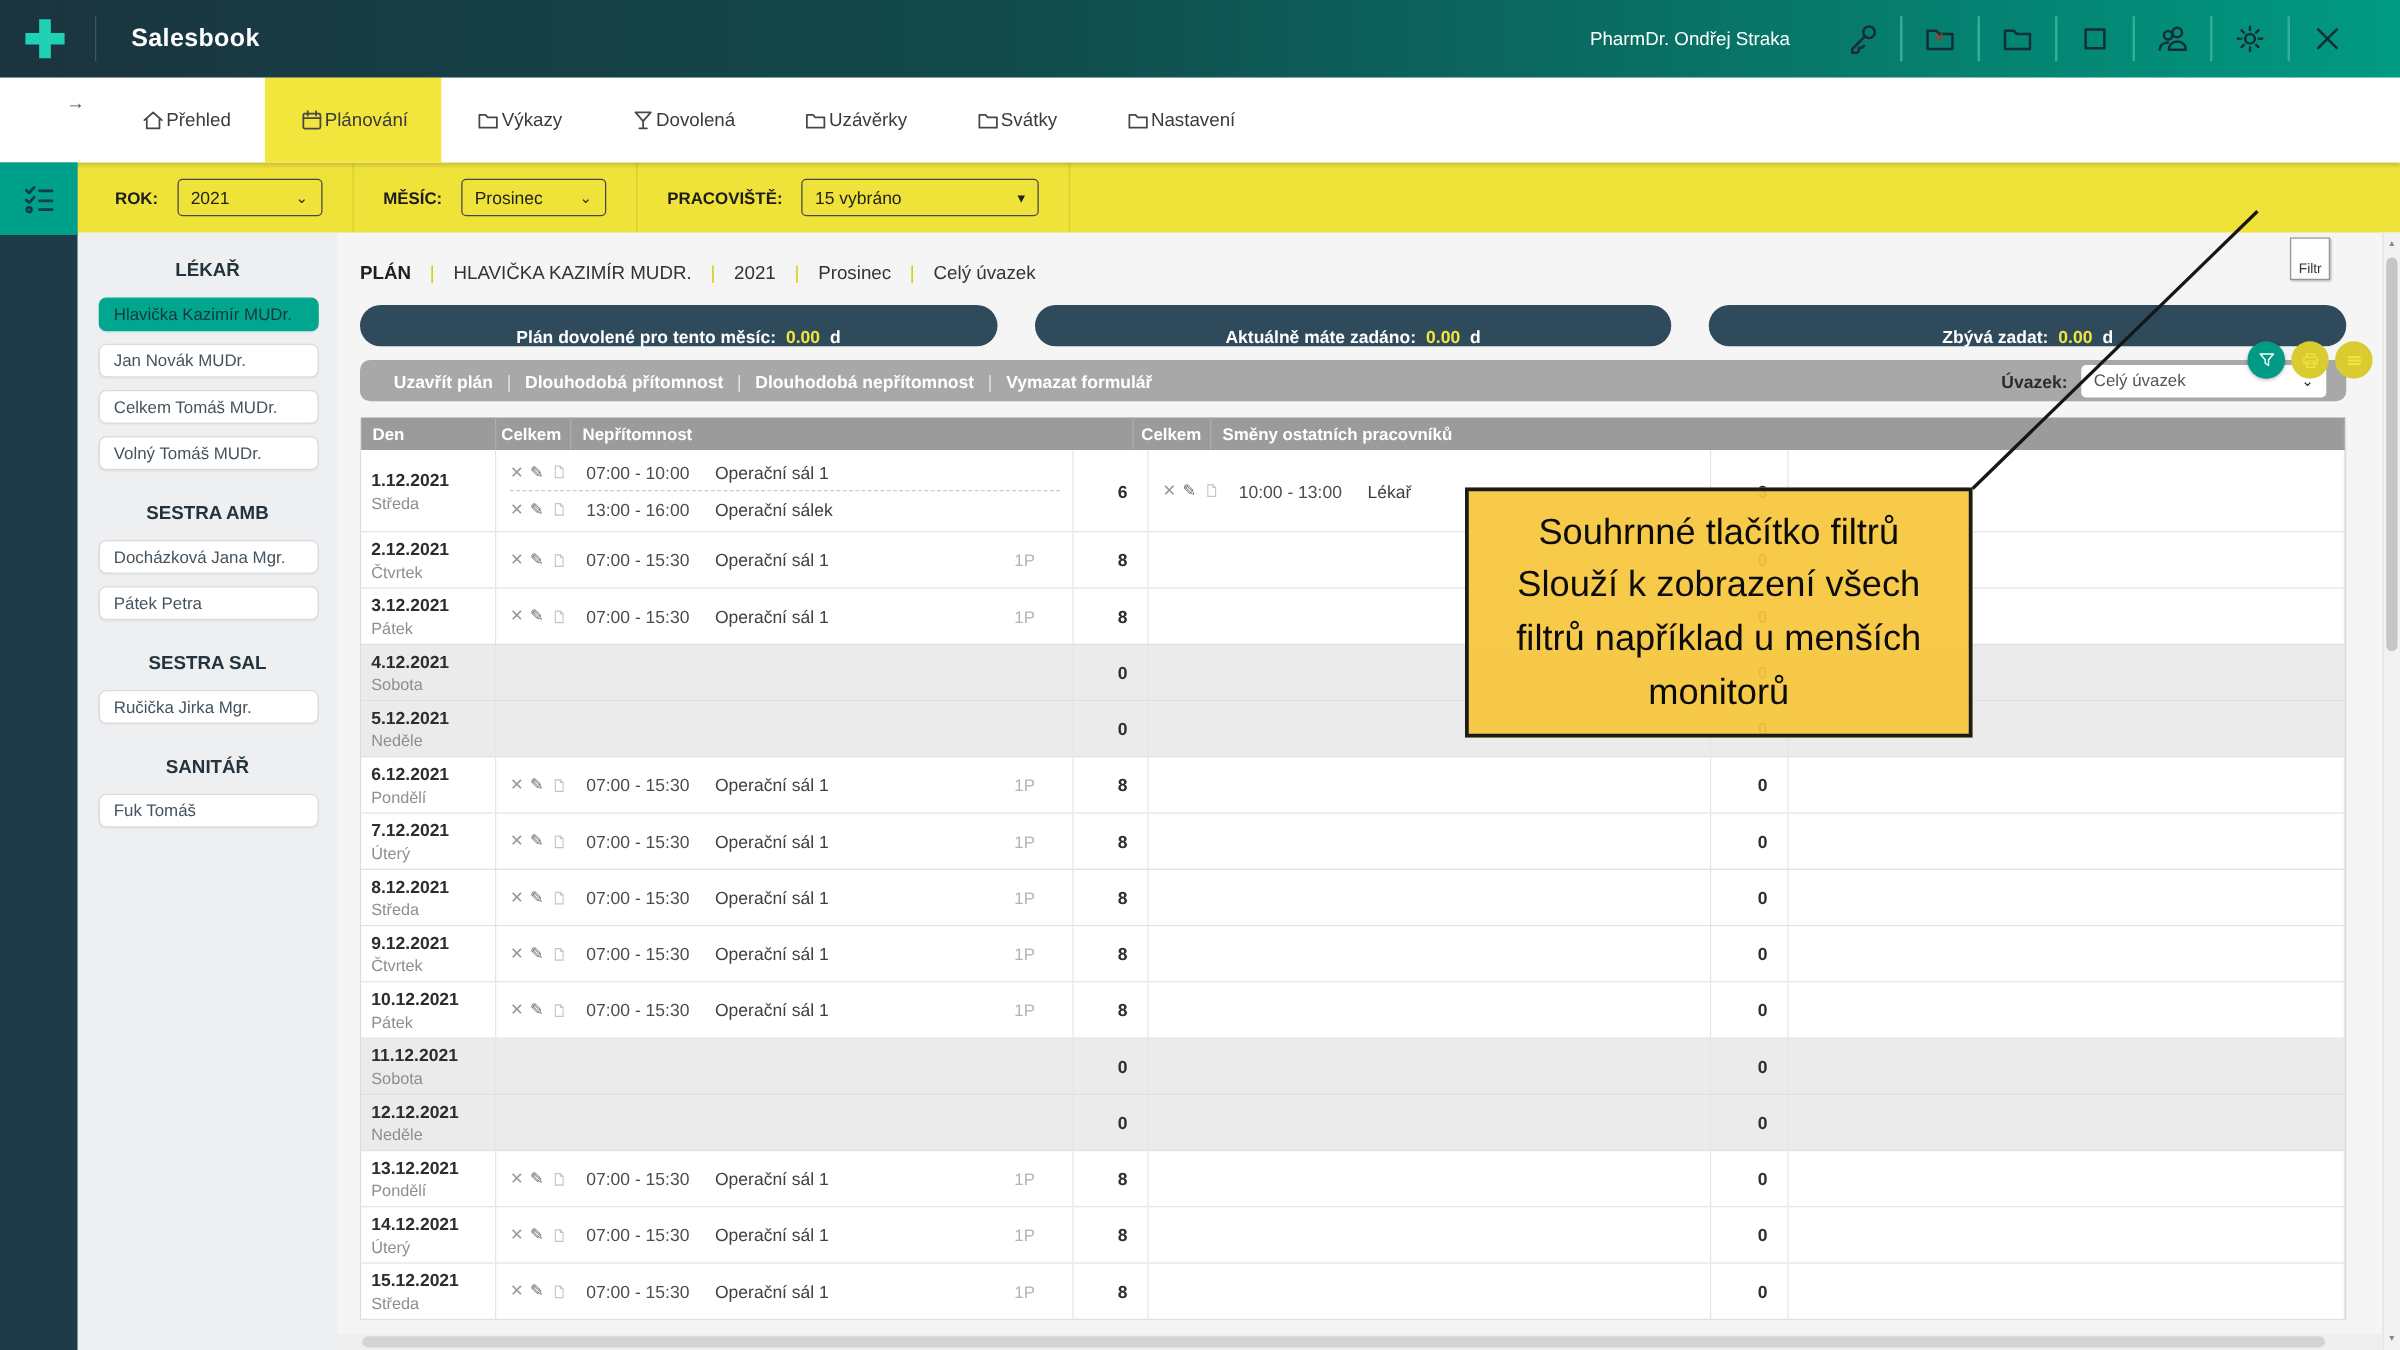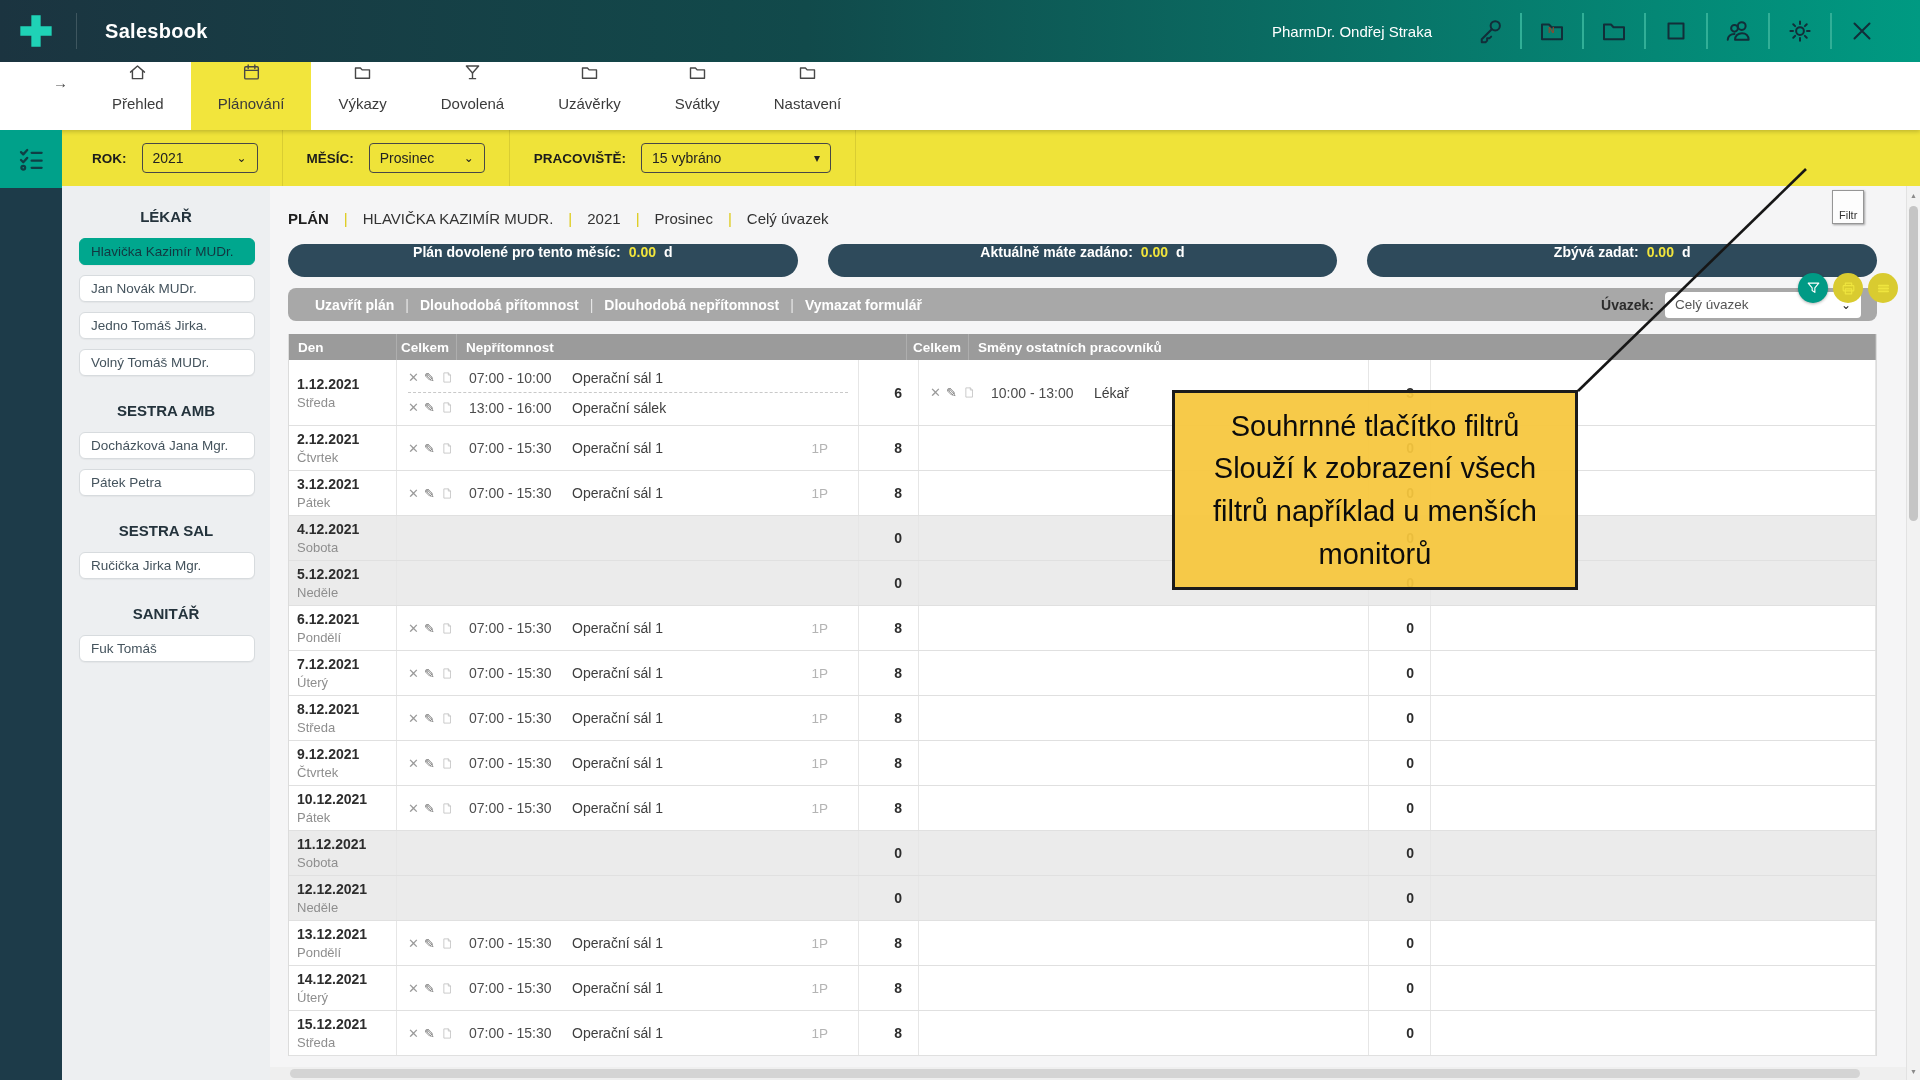--- a/index.html
+++ b/index.html
@@ -19,21 +19,21 @@
   .user-name { font-size:15px; margin-right:28px; font-weight:400; }
   .tb-icon { width:32px; height:32px; display:flex; align-items:center; justify-content:center; color:#122e39; margin:0 14px; }
   .tb-icon svg { width:30px; height:30px; }
   .tb-divider { width:2px; height:36px; background:#31af97; }
 
   
   .nav-row { position:absolute; top:62px; left:0; right:0; height:68px; background:#fff;
     box-shadow:0 2px 4px rgba(0,0,0,.18); z-index:5; }
   .back-arrow { position:absolute; left:53px; top:12px; font-size:15px; color:#4a4a4a; }
   .tabs { display:flex; height:100%; margin-left:85px; }
-  .tab { display:flex; align-items:center; gap:12px; padding:0 27px; font-size:15px; color:#3b3b3b;flex-direction:column; }
+  .tab { display:flex; align-items:center; padding:0 27px; font-size:15px; color:#3b3b3b; }
   .tab .icn { color:#474747; }
   .tab .icn svg { width:21px; height:21px; }
   .tab.active { background:#f2e53c; }
 
   
   .filter-bar { position:absolute; top:130px; left:62px; right:0; height:56px; background:#efe339; z-index:4; display:flex; align-items:center; }
   .fgroup { display:flex; align-items:center; height:100%; padding:0 24px; border-right:1px solid #d9cd32; }
   .fgroup:first-child { padding-left:30px; }
   .flabel { font-weight:700; font-size:13.5px; color:#1c1c1c; margin-right:15px; }
   .fselect { height:30px; border:1px solid #474747; border-radius:4px; display:flex; align-items:center;
@@ -56,21 +56,21 @@
   .side-item { margin:0 15px 10px 17px; height:27px; background:#fff; border:1px solid #d7dbde; border-radius:6px;
     display:flex; align-items:center; padding:0 11px; font-size:13.5px; color:#44535d; box-shadow:0 1px 1px rgba(0,0,0,.04); }
   .side-item.selected { background:#00a78e; border-color:#00a78e; color:#123740; }
 
   
   .main { position:absolute; left:270px; top:186px; right:14px; bottom:13px; padding:24px 29px 0 18px; background:#f5f5f6; }
   .breadcrumb { display:flex; align-items:center; gap:15px; font-size:15px; color:#333; }
   .bc-item.first { font-weight:700; color:#1f1f1f; }
   .bc-sep { color:#ddca15; }
   .pills { display:flex; gap:30px; margin-top:17px; }
-  .pill { flex:1; height:33px; background:#2e4a5b; border-radius:17px; display:flex; align-items:flex-start;
+  .pill { flex:1; height:33px; background:#2e4a5b; border-radius:17px; display:flex; align-items:flex-end;
     justify-content:center; gap:8px; font-size:14px; font-weight:700; color:#fff; }
   .pill-value { color:#f2e53c; }
   .toolbar { margin-top:11px; height:33px; background:#a8a8a8; border-radius:8px; display:flex; align-items:center;
     padding:0 16px; color:#fff; font-size:14px; font-weight:700; }
   .tb-action { padding:0 11px; }
   .tb-sep { color:#e6e6e6; font-weight:400; }
   .uvazek { margin-left:auto; display:flex; align-items:center; gap:11px; color:#2c2c2c; }
   .uvazek-select { width:196px; height:26px; background:#fff; border-radius:4px; font-size:13.5px; font-weight:400;
     color:#555; display:flex; align-items:center; justify-content:space-between; padding:0 10px; }
 
@@ -317,21 +317,21 @@
       <circle cx="5.8" cy="19" r="1.5"></circle>
         <path d="M12.5 19h8"></path>
     </svg>
   </span>
 </div>
 
 <aside class="sidebar" id="sidebar">
     <div class="side-heading">LÉKAŘ</div>
     <div class="side-item selected">Hlavička Kazimír MUDr.</div>
     <div class="side-item">Jan Novák MUDr.</div>
-    <div class="side-item">Jedno Tomáš Jirka.</div>
+    <div class="side-item">Celkem Tomáš MUDr.</div>
     <div class="side-item">Volný Tomáš MUDr.</div>
     <div class="side-heading">SESTRA AMB</div>
     <div class="side-item">Docházková Jana Mgr.</div>
     <div class="side-item">Pátek Petra</div>
     <div class="side-heading">SESTRA SAL</div>
     <div class="side-item">Ručička Jirka Mgr.</div>
     <div class="side-heading">SANITÁŘ</div>
     <div class="side-item">Fuk Tomáš</div>
   </aside>
 

